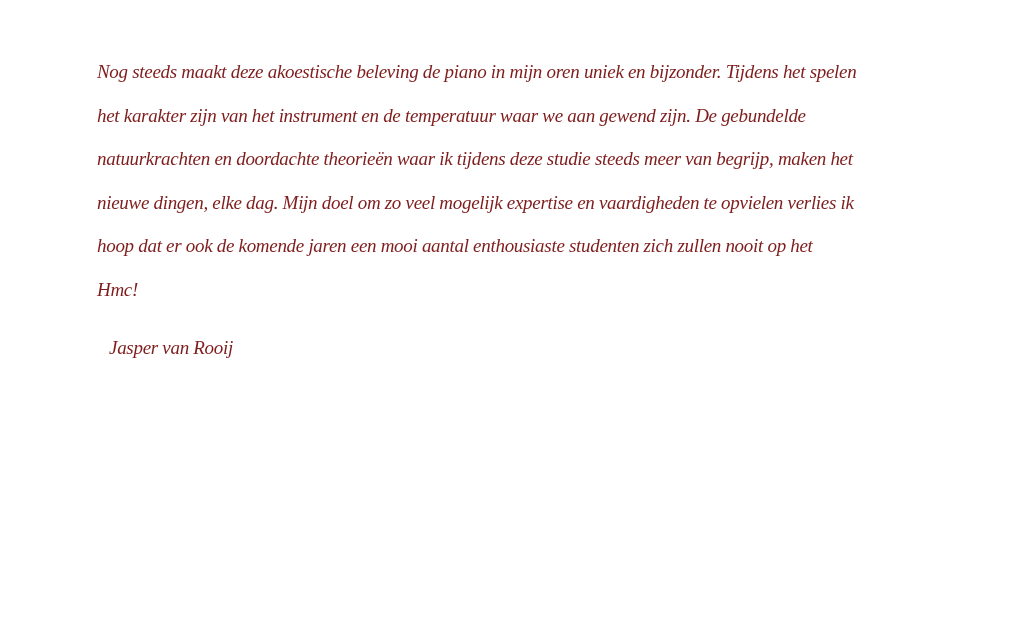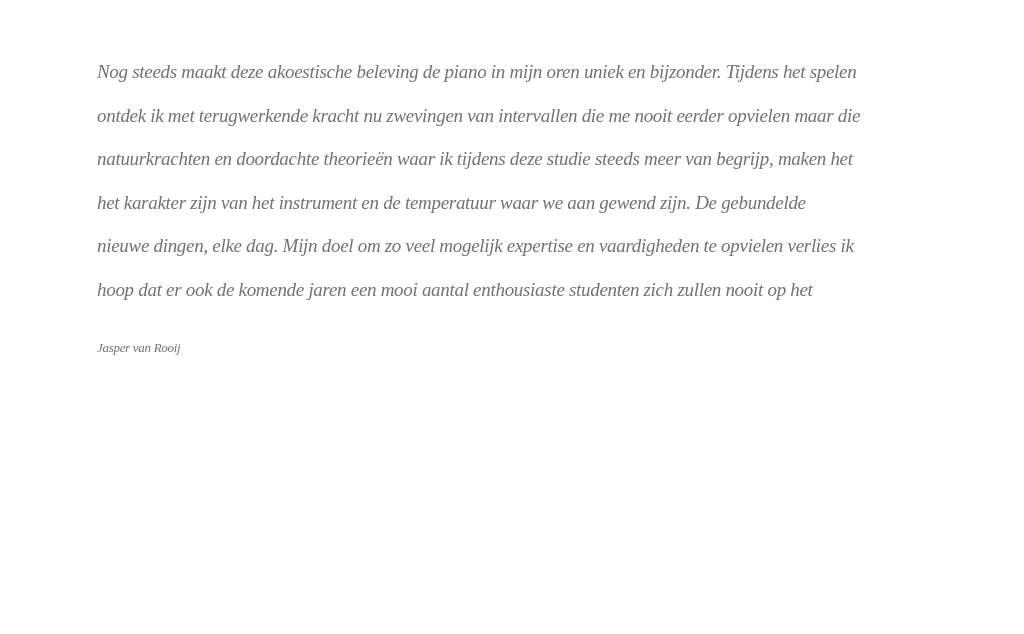--- a/index.html
+++ b/index.html
@@ -11,40 +11,41 @@
     overflow: hidden;
   }
   .page {
     box-sizing: border-box;
     width: 1024px;
     height: 634px;
     padding: 50px 90px 0 97px;
     background: #ffffff;
     font-family: "Liberation Serif", serif;
     font-style: italic;
-    color: #737373;
+    color: #7f1d1d;
   }
   .para-line {
     font-size: 19px;
     line-height: 43.6px;
     letter-spacing: -0.3px;
     white-space: nowrap;
   }
   .signature-line {
-    font-size: 13px;
+    font-size: 19px;
     line-height: 43.6px;
     letter-spacing: -0.3px;
     white-space: nowrap;
     margin-top: 14px;
+    margin-left: 12px;
   }
 </style>
 </head>
 <body>
 
 <div class="page">
   <div class="para-line">Nog steeds maakt deze akoestische beleving de piano in mijn oren uniek en bijzonder. Tijdens het spelen</div>
-  <div class="para-line">ontdek ik met terugwerkende kracht nu zwevingen van intervallen die me nooit eerder opvielen maar die</div>
+  <div class="para-line">het karakter zijn van het instrument en de temperatuur waar we aan gewend zijn. De gebundelde</div>
   <div class="para-line">natuurkrachten en doordachte theorieën waar ik tijdens deze studie steeds meer van begrijp, maken het</div>
-  <div class="para-line">het karakter zijn van het instrument en de temperatuur waar we aan gewend zijn. De gebundelde</div>
   <div class="para-line">nieuwe dingen, elke dag. Mijn doel om zo veel mogelijk expertise en vaardigheden te opvielen verlies ik</div>
   <div class="para-line">hoop dat er ook de komende jaren een mooi aantal enthousiaste studenten zich zullen nooit op het</div>
+  <div class="para-line">Hmc!</div>
   <div class="signature-line">Jasper van Rooij</div>
 </div>
 
 </body></html>

